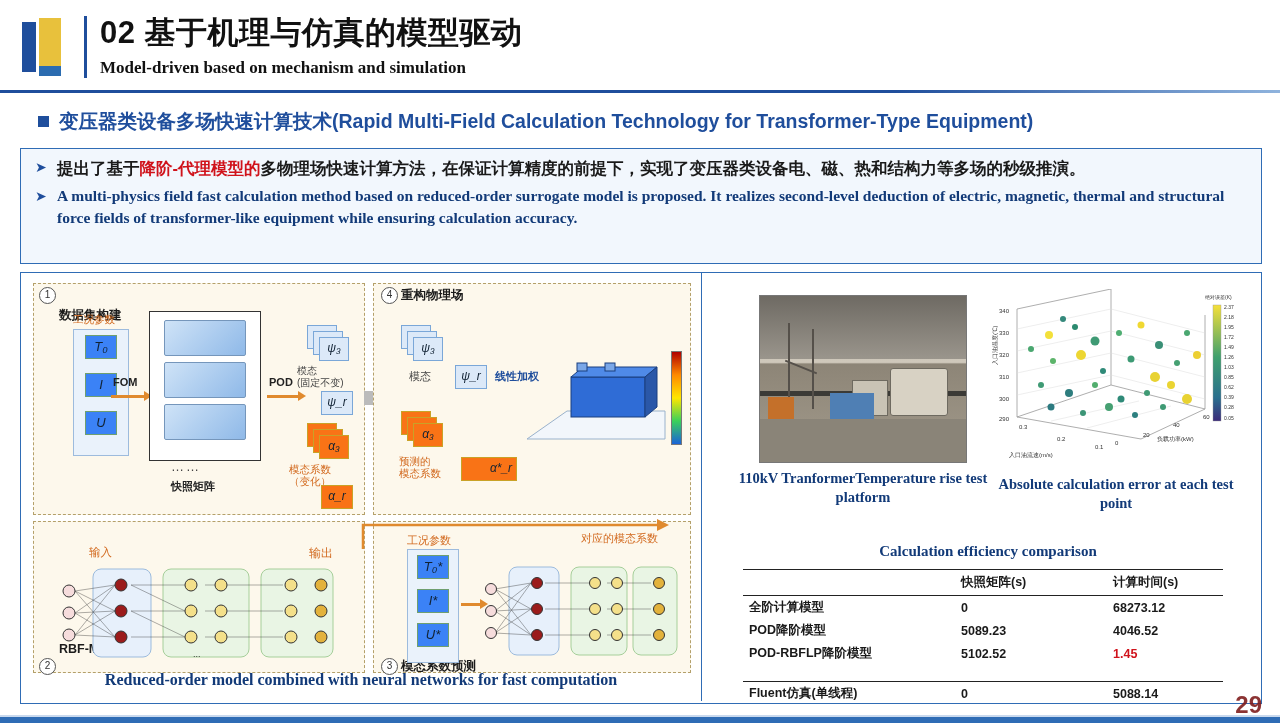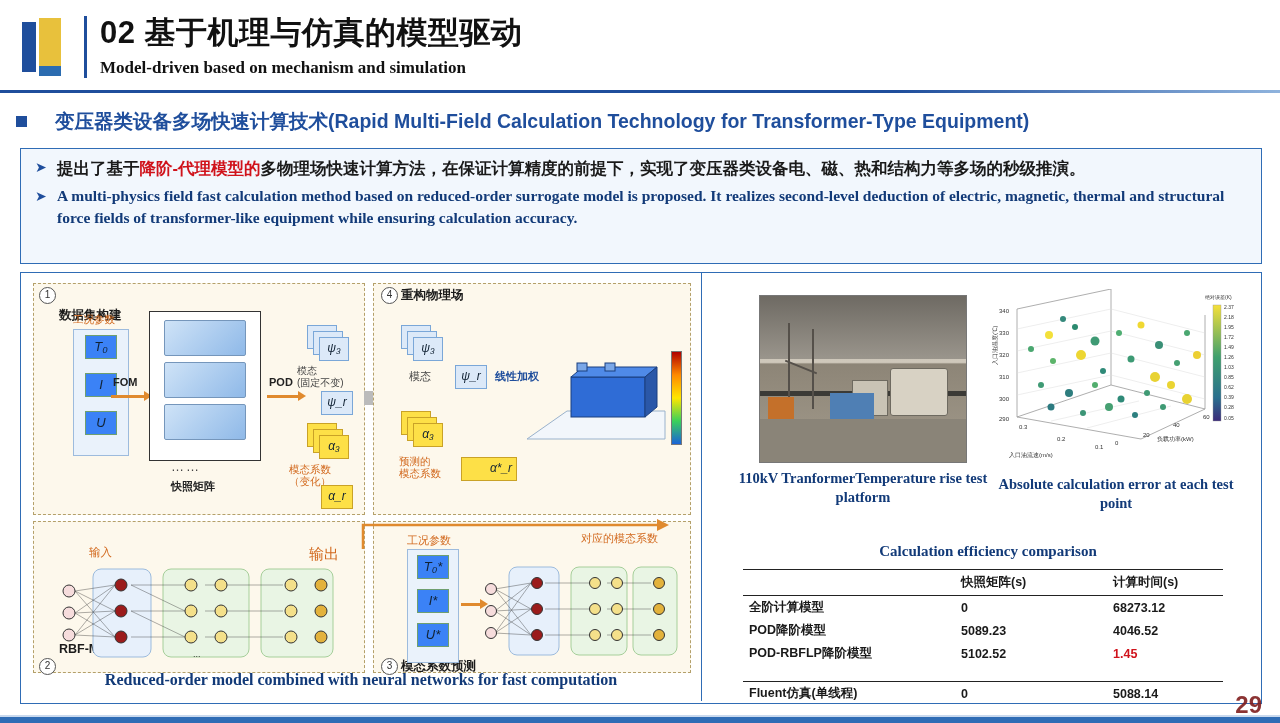--- a/index.html
+++ b/index.html
@@ -16,21 +16,21 @@
   .hdr-logo{position:absolute;left:22px;top:18px;width:46px;height:58px;}
   .hdr-logo .bar1{position:absolute;left:0;top:4px;width:14px;height:50px;background:#1f4e9c;}
   .hdr-logo .bar2{position:absolute;left:17px;top:0;width:22px;height:56px;background:#e8c13c;}
   .hdr-logo .bar3{position:absolute;left:17px;top:48px;width:22px;height:10px;background:#2b6cb0;}
   .hdr-rule{position:absolute;left:84px;top:16px;width:3px;height:62px;background:#1f4e9c;}
   .hdr-title{position:absolute;left:100px;top:12px;font-size:31px;font-weight:bold;color:#111;letter-spacing:0.5px;}
   .hdr-sub{position:absolute;left:100px;top:58px;font-size:17px;font-weight:bold;font-family:"Liberation Serif",serif;color:#111;}
   .hdr-line{position:absolute;left:0;top:90px;width:1280px;height:3px;background:linear-gradient(to right,#1f4e9c 0%,#1f4e9c 70%,#8fb3dd 100%);}
 
   
-  .sec{position:absolute;left:16px;top:108px;display:flex;align-items:center;gap:28px;}
+  .sec{position:absolute;left:38px;top:108px;display:flex;align-items:center;gap:10px;}
   .sec-mark{width:11px;height:11px;background:#1f4e9c;display:inline-block;}
   .sec-txt{font-size:19.5px;font-weight:bold;color:#1f4e9c;}
 
   
   .bbox{position:absolute;left:20px;top:148px;width:1240px;height:114px;border:1.5px solid #2f6cb5;background:#f2f7fd;}
   .brow{position:relative;padding:7px 14px 0 36px;}
   .barrow{position:absolute;left:14px;top:10px;color:#1f4e9c;font-size:14px;}
   .cn{font-size:16.5px;font-weight:bold;color:#1a1a1a;line-height:25px;}
   .cn .hl{color:#d0121b;}
   .en{font-size:15.5px;font-weight:bold;color:#123a78;line-height:22px;font-family:"Liberation Serif",serif;}
@@ -48,21 +48,21 @@
   .num{position:absolute;width:15px;height:15px;border:1px solid #555;border-radius:50%;font-size:10px;line-height:14px;text-align:center;color:#333;background:#fff;}
   .steplbl{position:absolute;font-size:12.5px;font-weight:bold;color:#1b1b1b;}
   .capt{position:absolute;left:0;top:398px;width:680px;text-align:center;font-size:16px;font-weight:bold;color:#123a78;font-family:"Liberation Serif",serif;}
 
   .tinylbl{position:absolute;font-size:10px;color:#444;}
   .orangelbl{position:absolute;font-size:10.5px;color:#d2691e;}
 
   
   .vbox{position:absolute;width:30px;height:22px;border:1px solid #6f9f6f;background:#3b82f6;font-size:13px;font-style:italic;text-align:center;line-height:21px;color:#123;}
   .pbox{position:absolute;border:1px solid #7aa7d8;background:#dce9f8;font-size:12px;font-style:italic;text-align:center;color:#123;}
-  .ybox{position:absolute;border:1px solid #c9a227;background:#fde047;font-size:12px;font-style:italic;text-align:center;color:#123;}
+  .ybox{position:absolute;border:1px solid #c9a227;background:#f97316;font-size:12px;font-style:italic;text-align:center;color:#123;}
 
   .snapbox{position:absolute;left:128px;top:38px;width:110px;height:148px;border:1.5px solid #333;background:#fff;}
   .cube{position:absolute;left:14px;width:80px;height:34px;background:linear-gradient(135deg,#cfe3f7,#8fb9e8);border:1px solid #7596bb;border-radius:2px;}
 
   .arrow{position:absolute;background:#e08a2e;height:3px;}
   .arrow:after{content:"";position:absolute;right:-7px;top:-4px;border-left:8px solid #e08a2e;border-top:5px solid transparent;border-bottom:5px solid transparent;}
   .garrow{position:absolute;width:22px;height:14px;background:#bbb;}
 
   
   .rpanel{position:absolute;left:682px;top:0;width:556px;height:428px;}
@@ -195,21 +195,21 @@
         <polygon points="130,34 142,24 142,64 130,74" fill="#2a57a8" stroke="#1b3f7e"></polygon>
         <rect x="62" y="20" width="10" height="8" fill="#7aa7e8" stroke="#1b3f7e"></rect>
         <rect x="90" y="20" width="10" height="8" fill="#7aa7e8" stroke="#1b3f7e"></rect>
       </svg>
       <div style="position:absolute;left:650px;top:78px;width:9px;height:92px;background:linear-gradient(#b00000,#ff8a00,#ffe600,#3bd15a,#1a63d8);border:1px solid #777;"></div>
 
       <div class="dashbox db3"></div>
       <div class="num" style="left:18px;top:385px;">2</div>
       <div class="steplbl" style="left:38px;top:368px;">RBF-MLP 训练</div>
       <div class="orangelbl" style="left:68px;top:272px;font-size:11.5px;">输入</div>
-      <div class="orangelbl" style="left:288px;top:272px;font-size:15px;">输出</div>
+      <div class="orangelbl" style="left:288px;top:272px;font-size:12px;">输出</div>
       <svg style="position:absolute;left:24px;top:292px;" width="312" height="96">
         <rect x="48" y="4" width="58" height="88" rx="8" fill="#e7f0fb" stroke="#9cbbdd"></rect>
         <rect x="118" y="4" width="86" height="88" rx="8" fill="#e9f5e4" stroke="#a6cf9a"></rect>
         <rect x="216" y="4" width="72" height="88" rx="8" fill="#e9f5e4" stroke="#a6cf9a"></rect>
         <g stroke="#333" stroke-width="0.5" opacity="0.8">
           <line x1="30" y1="26" x2="70" y2="20"></line>
             <line x1="30" y1="26" x2="70" y2="46"></line>
             <line x1="30" y1="26" x2="70" y2="72"></line>
           <line x1="30" y1="48" x2="70" y2="20"></line>
             <line x1="30" y1="48" x2="70" y2="46"></line>

